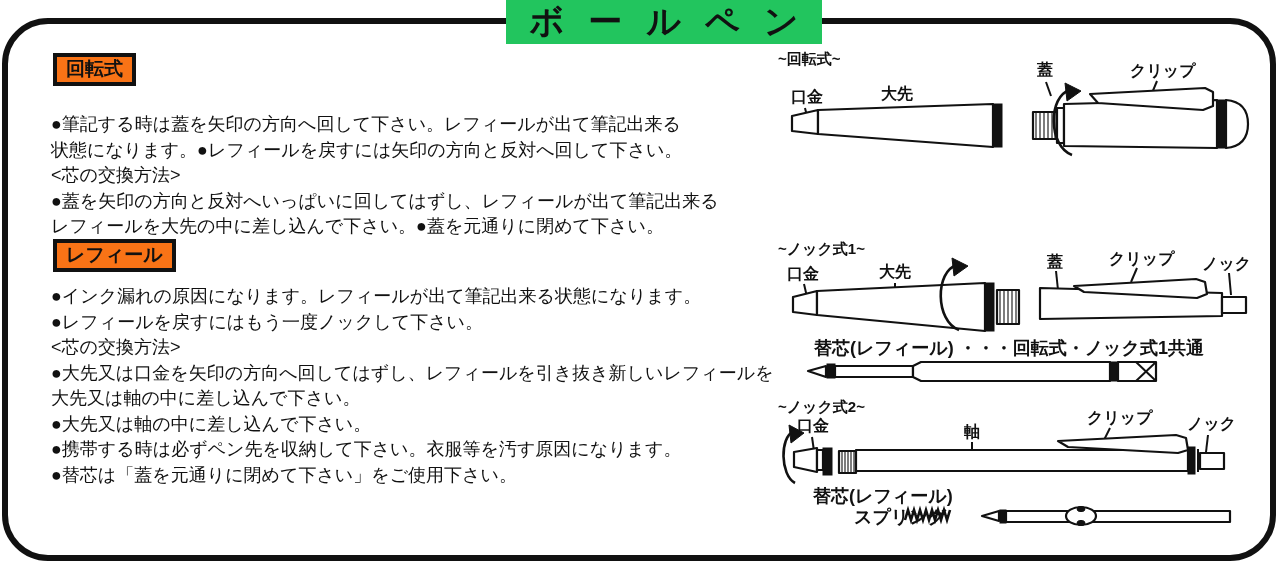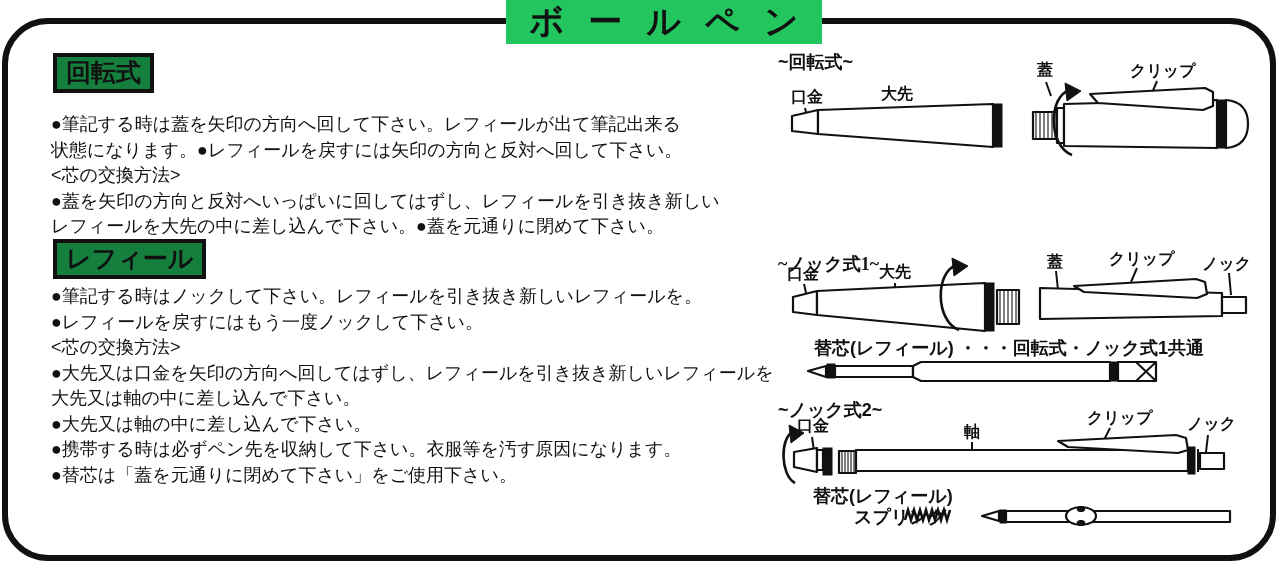--- a/index.html
+++ b/index.html
@@ -12,25 +12,25 @@
     border:6px solid #111;border-radius:46px;box-sizing:border-box;background:#fff;
   }
   .title-band{
     position:absolute;left:506px;top:0;width:316px;height:44px;background:#22c55e;
     display:flex;align-items:center;justify-content:center;z-index:5;
   }
   .title-band h1{
     margin:0;font-size:34px;font-weight:bold;letter-spacing:24px;padding-left:24px;white-space:nowrap;
   }
   .sec-box{
-    position:absolute;border:4px solid #111;font-size:25px;font-weight:bold;
-    padding:2px 9px;background:#15803d;white-space:nowrap;line-height:1.1;
+    position:absolute;border:4px solid #111;font-size:19px;font-weight:bold;
+    padding:2px 9px;background:#f97316;white-space:nowrap;line-height:1.1;
   }
   .body-lines{position:absolute;left:51px;font-size:18px;line-height:25.5px;white-space:nowrap;}
-  .dg-title{position:absolute;font-size:18px;font-weight:bold;white-space:nowrap;}
+  .dg-title{position:absolute;font-size:15px;font-weight:bold;white-space:nowrap;}
   .dg-label{position:absolute;font-size:16px;font-weight:bold;white-space:nowrap;}
   .dg-caption{position:absolute;font-size:18px;font-weight:bold;white-space:nowrap;}
   svg{position:absolute;overflow:visible;}
   .ln{stroke:#111;stroke-width:2;fill:none;}
   .shape{stroke:#111;stroke-width:2.2;fill:#fff;stroke-linejoin:round;}
   .solid{fill:#111;stroke:#111;stroke-width:1;}
   .arrow{stroke:#111;stroke-width:2.6;fill:none;}
   .hatch{stroke:#111;stroke-width:1.1;}
 </style>
 </head>
@@ -42,29 +42,29 @@
   <h1>ボールペン</h1>
 </div>
 
 <div class="sec-box" style="left:53px;top:53px;">
   <span>回転式</span>
 </div>
 <div class="body-lines" style="top:96px;margin-top:16px;">
   <div>●筆記する時は蓋を矢印の方向へ回して下さい。レフィールが出て筆記出来る</div>
   <div>状態になります。●レフィールを戻すには矢印の方向と反対へ回して下さい。</div>
   <div>&lt;芯の交換方法&gt;</div>
-  <div>●蓋を矢印の方向と反対へいっぱいに回してはずし、レフィールを引き抜き新しい</div>
+  <div>●蓋を矢印の方向と反対へいっぱいに回してはずし、レフィールが出て筆記出来る</div>
   <div>レフィールを大先の中に差し込んで下さい。●蓋を元通りに閉めて下さい。</div>
 </div>
 
 <div class="sec-box" style="left:53px;top:239px;">
   <span>レフィール</span>
 </div>
 <div class="body-lines" style="top:284px;">
-  <div>●筆記する時はノックして下さい。レフィールを引き抜き新しいレフィールを。</div>
+  <div>●インク漏れの原因になります。レフィールが出て筆記出来る状態になります。</div>
   <div>●レフィールを戻すにはもう一度ノックして下さい。</div>
   <div>&lt;芯の交換方法&gt;</div>
   <div>●大先又は口金を矢印の方向へ回してはずし、レフィールを引き抜き新しいレフィールを</div>
   <div>大先又は軸の中に差し込んで下さい。</div>
   <div>●大先又は軸の中に差し込んで下さい。</div>
   <div>●携帯する時は必ずペン先を収納して下さい。衣服等を汚す原因になります。</div>
   <div>●替芯は「蓋を元通りに閉めて下さい」をご使用下さい。</div>
 </div>
 
 <div class="dg-title" style="left:778px;top:50px;">~回転式~</div>
@@ -100,21 +100,21 @@
     <path class="shape" d="M446,20 Q468,22 468,44 Q468,66 446,68 Z"></path>
     <polygon class="shape" points="310,14 425,8 433,12 433,26 423,30 318,23"></polygon>
   </g>
 
   <g>
     <path class="arrow" d="M292,75 C268,66 268,16 290,10"></path>
     <polygon class="solid" points="285,3 301,11 287,21"></polygon>
   </g>
 </svg>
 
-<div class="dg-title" style="left:778px;top:252px;font-family:Liberation Serif, serif;">~ノック式1~</div>
+<div class="dg-title" style="left:778px;top:240px;">~ノック式1~</div>
 <div class="dg-label" style="left:787px;top:264px;">口金</div>
 <div class="dg-label" style="left:879px;top:262px;">大先</div>
 <div class="dg-label" style="left:1047px;top:252px;">蓋</div>
 <div class="dg-label" style="left:1109px;top:249px;">クリップ</div>
 <div class="dg-label" style="left:1202px;top:254px;">ノック</div>
 <div class="dg-caption" style="left:814px;top:336px;">替芯(レフィール) ・・・回転式・ノック式1共通</div>
 
 <svg style="left:780px;top:248px;" width="490" height="140" viewBox="0 0 490 140">
 
   <line class="ln" x1="24" y1="36" x2="27" y2="49"></line>

